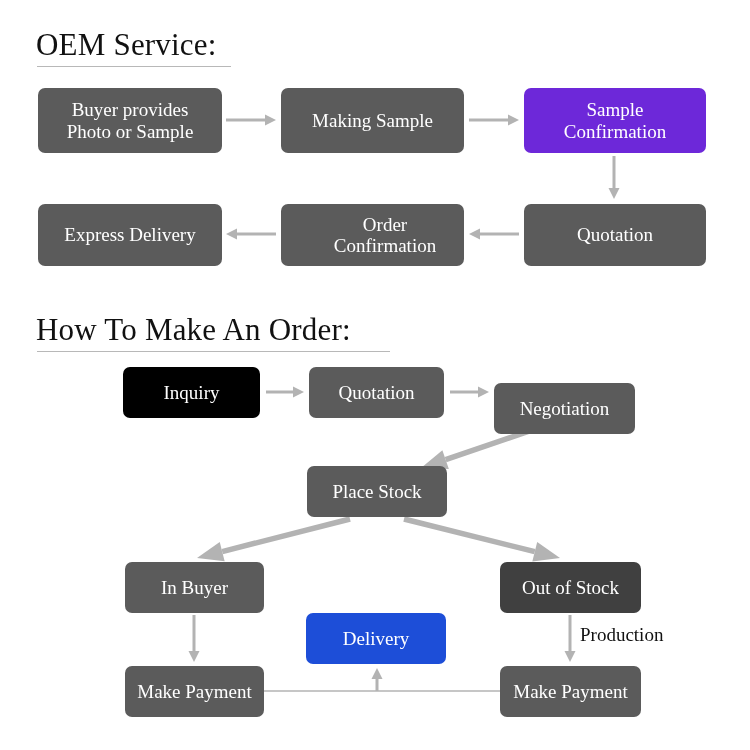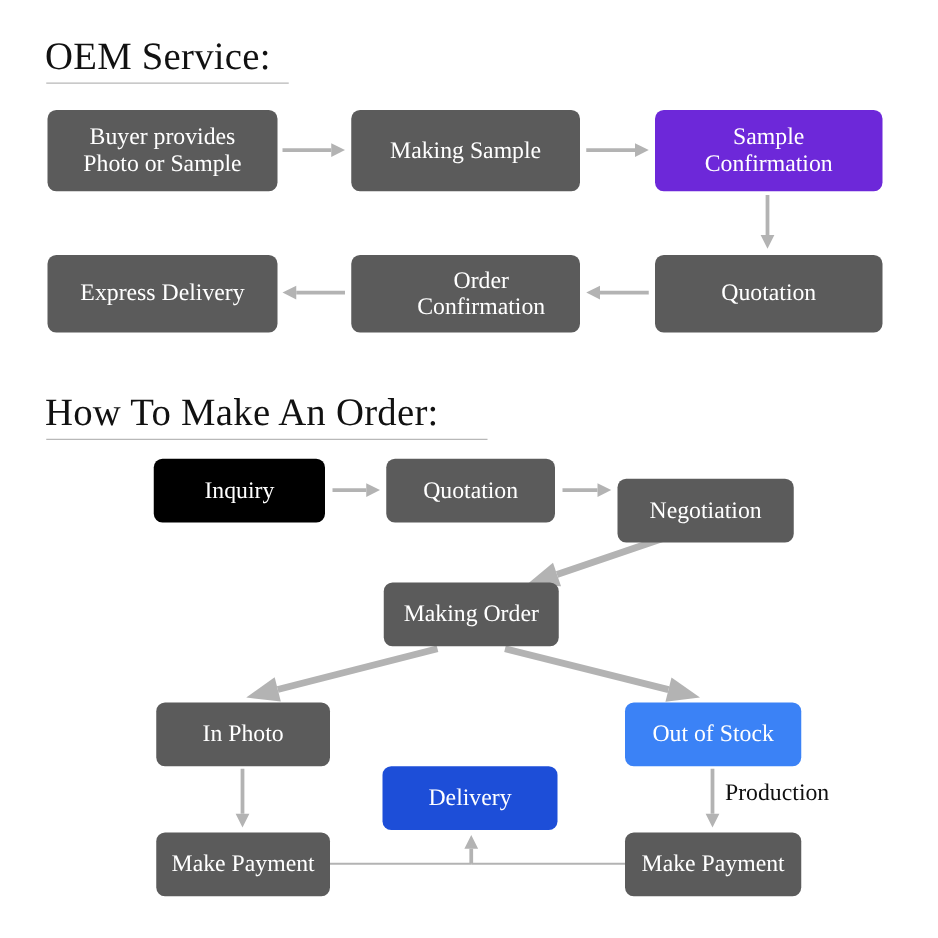--- a/index.html
+++ b/index.html
@@ -132,21 +132,21 @@
 Confirmation</div>
       <div class="node" style="left: 524px; top: 204px; width: 182px; height: 62px; font-size: 19px; background: rgb(91, 91, 91); color: rgb(255, 255, 255);">Quotation</div>
       <div class="node" style="left: 281px; top: 204px; width: 183px; height: 62px; font-size: 19px; background: rgb(91, 91, 91); color: rgb(255, 255, 255); padding-left: 31px;">Order
 Confirmation</div>
       <div class="node" style="left: 38px; top: 204px; width: 184px; height: 62px; font-size: 19px; background: rgb(91, 91, 91); color: rgb(255, 255, 255);">Express Delivery</div>
       <div class="section-title" style="left: 36px; top: 312px; font-size: 31px; color: rgb(17, 17, 17);">How To Make An Order:</div>
       <div class="title-rule" style="left: 37px; top: 351px; width: 353px; background: rgb(184, 184, 184);"></div>
       <div class="node" style="left: 123px; top: 367px; width: 137px; height: 51px; font-size: 19px; background: #000000; color: rgb(255, 255, 255);">Inquiry</div>
       <div class="node" style="left: 309px; top: 367px; width: 135px; height: 51px; font-size: 19px; background: rgb(91, 91, 91); color: rgb(255, 255, 255);">Quotation</div>
       <div class="node" style="left: 494px; top: 367px; width: 141px; height: 51px; font-size: 19px; background: rgb(91, 91, 91); color: rgb(255, 255, 255); margin-top: 16px;">Negotiation</div>
-      <div class="node" style="left: 307px; top: 466px; width: 140px; height: 51px; font-size: 19px; background: rgb(91, 91, 91); color: rgb(255, 255, 255);">Making Order</div>
-      <div class="node" style="left: 125px; top: 562px; width: 139px; height: 51px; font-size: 19px; background: rgb(91, 91, 91); color: rgb(255, 255, 255);">In Photo</div>
-      <div class="node" style="left: 500px; top: 562px; width: 141px; height: 51px; font-size: 19px; background: #3b82f6; color: rgb(255, 255, 255);">Out of Stock</div>
+      <div class="node" style="left: 307px; top: 466px; width: 140px; height: 51px; font-size: 19px; background: rgb(91, 91, 91); color: rgb(255, 255, 255);">Place Stock</div>
+      <div class="node" style="left: 125px; top: 562px; width: 139px; height: 51px; font-size: 19px; background: rgb(91, 91, 91); color: rgb(255, 255, 255);">In Buyer</div>
+      <div class="node" style="left: 500px; top: 562px; width: 141px; height: 51px; font-size: 19px; background: #404040; color: rgb(255, 255, 255);">Out of Stock</div>
       <div class="node" style="left: 306px; top: 613px; width: 140px; height: 51px; font-size: 19px; background: #1d4ed8; color: rgb(255, 255, 255);">Delivery</div>
       <div class="node" style="left: 125px; top: 666px; width: 139px; height: 51px; font-size: 19px; background: rgb(91, 91, 91); color: rgb(255, 255, 255);">Make Payment</div>
       <div class="node" style="left: 500px; top: 666px; width: 141px; height: 51px; font-size: 19px; background: rgb(91, 91, 91); color: rgb(255, 255, 255);">Make Payment</div>
       <div class="edge-label" style="left: 580px; top: 624px; font-size: 19px; color: rgb(17, 17, 17);">Production</div>
     </div>
 </div>
 
 </body></html>

